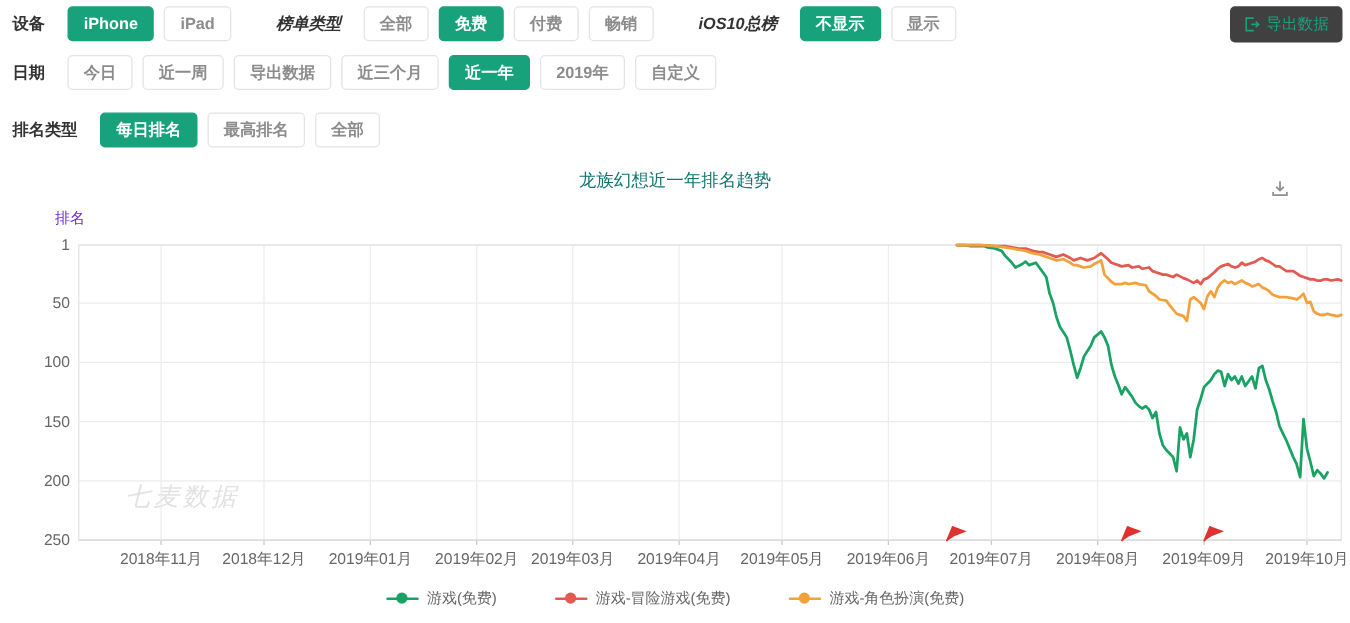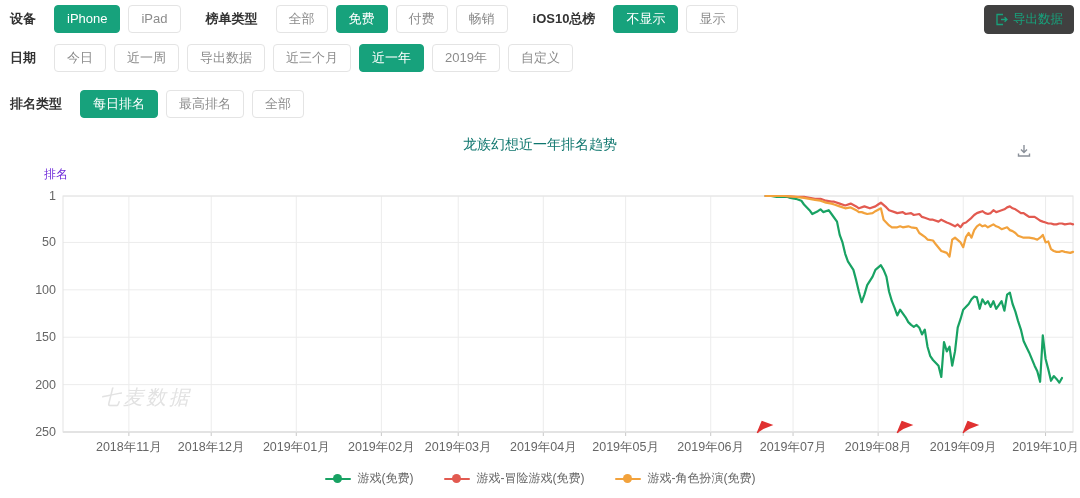--- a/index.html
+++ b/index.html
@@ -6,43 +6,43 @@
   html,body { width:1080px; height:498px; background:#fff; overflow:hidden;
     font-family:"Liberation Sans","DejaVu Sans",sans-serif; }
   .page { position:relative; width:1080px; height:498px;border-radius:14px; }
 
   
   .frow { position:absolute; left:10px; display:flex; align-items:center; }
   .frow-1 { top:5px; }
   .frow-2 { top:44px; }
   .frow-3 { top:90px; }
   .flabel { font-size:13px; font-weight:bold; color:#333; margin-right:18px; white-space:nowrap; }
-  .flabel.gap { margin-left:17px; }
+  .flabel.gap { margin-left:28px;font-style:italic; }
   .btn { display:inline-block; padding:5px 12px; margin-right:8px; font-size:13px;
     color:#8c8c8c; background:#fff; border:1px solid #e4e4e4; border-radius:4px;
-    cursor:pointer; white-space:nowrap; line-height:1.2; }
+    cursor:pointer; white-space:nowrap; line-height:1.2;font-weight:bold; }
   .btn.active { background:var(--accent,#17a27c); border-color:var(--accent,#17a27c); color:#fff; }
 
   .export-btn { position:absolute; top:5px; right:6px; display:flex; align-items:center;
     padding:5px 10px; font-size:12.5px; color:#17a27c; border:1px solid #404040;
     border-radius:4px; background:#404040; cursor:pointer; }
   .export-btn svg { margin-right:5px; }
 
   
   .chart-title { position:absolute; top:136px; left:0; width:1080px; text-align:center;
     font-size:14px; color:#0f766e; }
   .dl-icon { position:absolute; top:143px; left:1016px; cursor:pointer; }
   .y-name { position:absolute; top:166px; left:44px; font-size:12px; color:#6d28d9; }
   .watermark { position:absolute; top:384px; left:100px; font-size:20px; color:#e2e2e2;
     letter-spacing:3px; font-style:italic; }
   #chart-svg { position:absolute; left:0; top:160px; }
 
   
   .legend { position:absolute; top:470px; left:0; width:1080px; display:flex;
-    justify-content:center; align-items:center; gap:30px; }
+    justify-content:center; align-items:center; gap:46px; }
   .legend-item { display:flex; align-items:center; cursor:pointer; }
   .lg-marker { position:relative; width:26px; height:9px; margin-right:7px; }
   .lg-line { position:absolute; left:0; top:3.5px; width:26px; height:2px; border-radius:1px; }
   .lg-dot { position:absolute; left:8.5px; top:0; width:9px; height:9px; border-radius:50%; }
   .legend-label { font-size:12px; color:#666; }
 </style>
 </head>
 <body>
 
 <div class="page">

